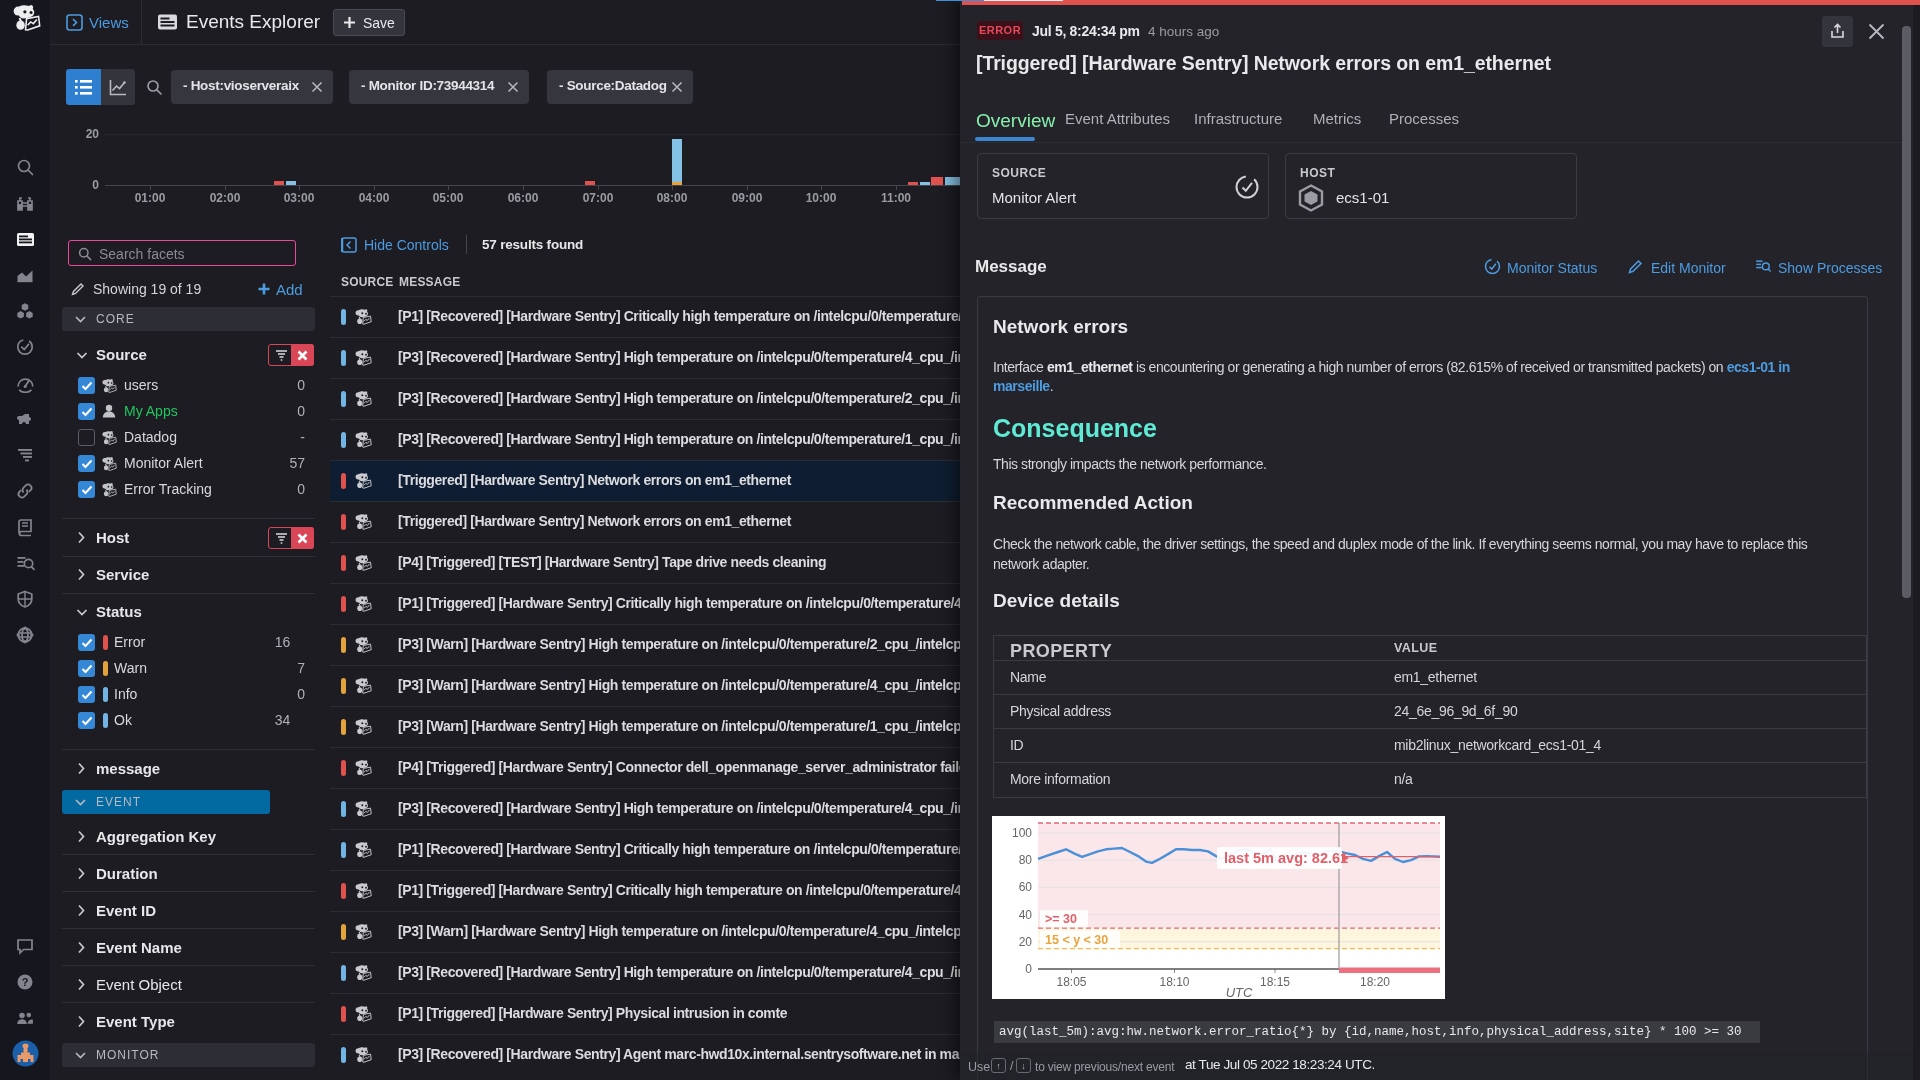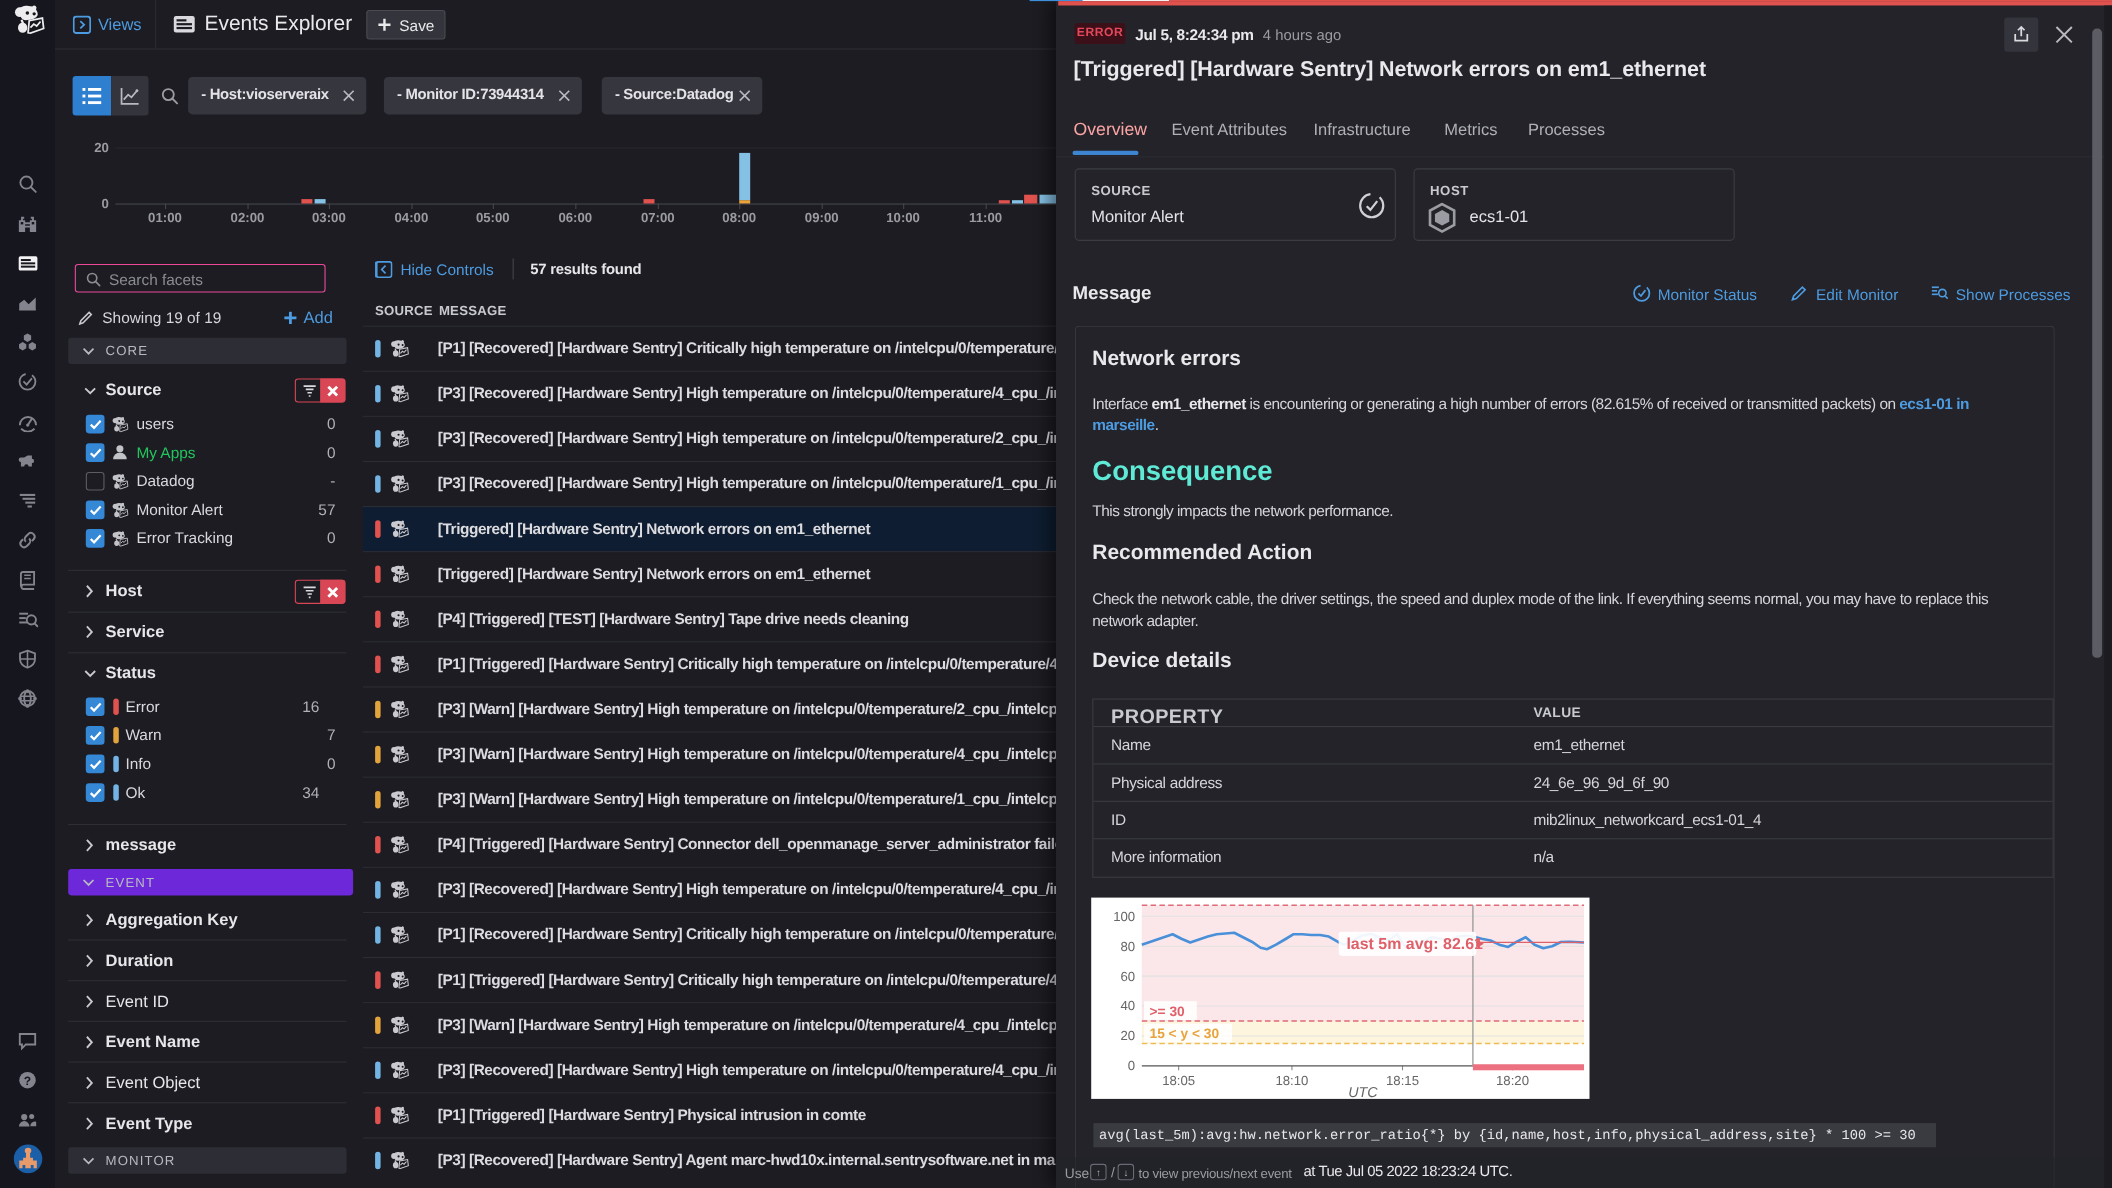--- a/index.html
+++ b/index.html
@@ -359,40 +359,40 @@
       </svg>
     </div>
     <div class="abs" style="left:103px;top:713px;width:5px;height:15px;background:#72b5e4;border-radius:2.5px"></div>
     <div class="abs" style="left:114px;top:712px;font-size:14px;color:#d8d8dd">Ok</div>
     <div class="abs" style="left:260px;top:712px;width:45px;text-align:center;font-size:14px;color:#b0b0b8">34</div>
 <div class="abs" style="left:62px;top:749px;width:253px;height:1px;background:#2e2e35"></div>
 <svg class="abs" style="left:77px;top:762px" width="9" height="13" viewBox="0 0 9 13">
       <path d="M2 1.5 L6.5 6.5 L2 11.5" fill="none" stroke="#c9c9cf" stroke-width="1.7"></path>
     </svg>
     <div class="abs" style="left:96px;top:760px;font-size:15px;font-weight:bold;color:#e7e7ea">message</div>
-<div class="abs" style="left:62px;top:790px;width:259px;height:24px;background:#6d28d9;border-radius:3px">
+<div class="abs" style="left:62px;top:790px;width:208px;height:24px;background:#0369a1;border-radius:3px">
         <svg class="abs" style="left:13px;top:8px" width="11" height="9" viewBox="0 0 11 9">
         <path d="M1 2 L5.5 6.5 L10 2" fill="none" stroke="#b9b9c0" stroke-width="1.6"></path>
       </svg>
         <div class="abs" style="left:34px;top:5px;font-size:12px;color:#b9b9c0;letter-spacing:1px">EVENT</div>
     </div>
 <svg class="abs" style="left:77px;top:830px" width="9" height="13" viewBox="0 0 9 13">
       <path d="M2 1.5 L6.5 6.5 L2 11.5" fill="none" stroke="#c9c9cf" stroke-width="1.7"></path>
     </svg>
     <div class="abs" style="left:96px;top:828px;font-size:15px;font-weight:bold;color:#e7e7ea">Aggregation Key</div>
 <div class="abs" style="left:62px;top:854px;width:253px;height:1px;background:#2e2e35"></div>
 <svg class="abs" style="left:77px;top:867px" width="9" height="13" viewBox="0 0 9 13">
       <path d="M2 1.5 L6.5 6.5 L2 11.5" fill="none" stroke="#c9c9cf" stroke-width="1.7"></path>
     </svg>
     <div class="abs" style="left:96px;top:865px;font-size:15px;font-weight:bold;color:#e7e7ea">Duration</div>
 <div class="abs" style="left:62px;top:891px;width:253px;height:1px;background:#2e2e35"></div>
 <svg class="abs" style="left:77px;top:904px" width="9" height="13" viewBox="0 0 9 13">
       <path d="M2 1.5 L6.5 6.5 L2 11.5" fill="none" stroke="#c9c9cf" stroke-width="1.7"></path>
     </svg>
-    <div class="abs" style="left:96px;top:902px;font-size:15px;font-weight:normal;color:#e7e7ea">Event ID</div>
+    <div class="abs" style="left:96px;top:902px;font-size:15px;font-weight:bold;color:#e7e7ea">Event ID</div>
 <div class="abs" style="left:62px;top:928px;width:253px;height:1px;background:#2e2e35"></div>
 <svg class="abs" style="left:77px;top:941px" width="9" height="13" viewBox="0 0 9 13">
       <path d="M2 1.5 L6.5 6.5 L2 11.5" fill="none" stroke="#c9c9cf" stroke-width="1.7"></path>
     </svg>
     <div class="abs" style="left:96px;top:939px;font-size:15px;font-weight:bold;color:#e7e7ea">Event Name</div>
 <div class="abs" style="left:62px;top:965px;width:253px;height:1px;background:#2e2e35"></div>
 <svg class="abs" style="left:77px;top:978px" width="9" height="13" viewBox="0 0 9 13">
       <path d="M2 1.5 L6.5 6.5 L2 11.5" fill="none" stroke="#c9c9cf" stroke-width="1.7"></path>
     </svg>
     <div class="abs" style="left:96px;top:976px;font-size:15px;font-weight:normal;color:#e7e7ea">Event Object</div>
@@ -561,21 +561,21 @@
 <div class="abs" style="left:1822px;top:16px;width:31px;height:31px;background:#34343c;border-radius:3px">
   <svg class="abs" style="left:8px;top:7px" width="15" height="16" viewBox="0 0 15 16">
         <path d="M7.5 10 V1.5 M4.5 4.5 L7.5 1.5 L10.5 4.5" fill="none" stroke="#d9d9de" stroke-width="1.6"></path>
         <path d="M2 8 v6 h11 v-6" fill="none" stroke="#d9d9de" stroke-width="1.6"></path>
       </svg>
 </div>
 <svg class="abs" style="left:1867px;top:22px" width="19" height="19" viewBox="0 0 19 19">
       <path d="M2.5 2.5 L16.5 16.5 M16.5 2.5 L2.5 16.5" stroke="#b9b9c1" stroke-width="1.8"></path>
     </svg>
 <div class="abs" style="left:976px;top:52px;font-size:19.5px;font-weight:bold;letter-spacing:-0.1px;color:#e9e9ec">[Triggered] [Hardware Sentry] Network errors on em1_ethernet</div>
-<div class="abs" style="left:976px;top:110px;font-size:16px;color:#fca5a5">Overview</div>
+<div class="abs" style="left:976px;top:110px;font-size:19px;color:#86efac">Overview</div>
 <div class="abs" style="left:1065px;top:110px;font-size:15px;color:#b0b0b8">Event Attributes</div>
 <div class="abs" style="left:1194px;top:110px;font-size:15px;color:#b0b0b8">Infrastructure</div>
 <div class="abs" style="left:1313px;top:110px;font-size:15px;color:#b0b0b8">Metrics</div>
 <div class="abs" style="left:1389px;top:110px;font-size:15px;color:#b0b0b8">Processes</div>
 <div class="abs" style="left:975px;top:137px;width:60px;height:4px;background:#3d85d1;border-radius:2px"></div>
 <div class="abs" style="left:960px;top:142px;width:960px;height:1px;background:#2c2c33"></div>
 <div class="abs" style="left:977px;top:153px;width:292px;height:66px;border:1px solid #3c3c44;border-radius:4px">
   <div class="abs" style="left:14px;top:12px;font-size:12px;font-weight:bold;letter-spacing:0.5px;color:#c9c9d0">SOURCE</div>
   <div class="abs" style="left:14px;top:35px;font-size:15px;color:#e4e4e8">Monitor Alert</div>
   <svg class="abs" style="left:255px;top:19px" width="28" height="28" viewBox="0 0 28 28">

